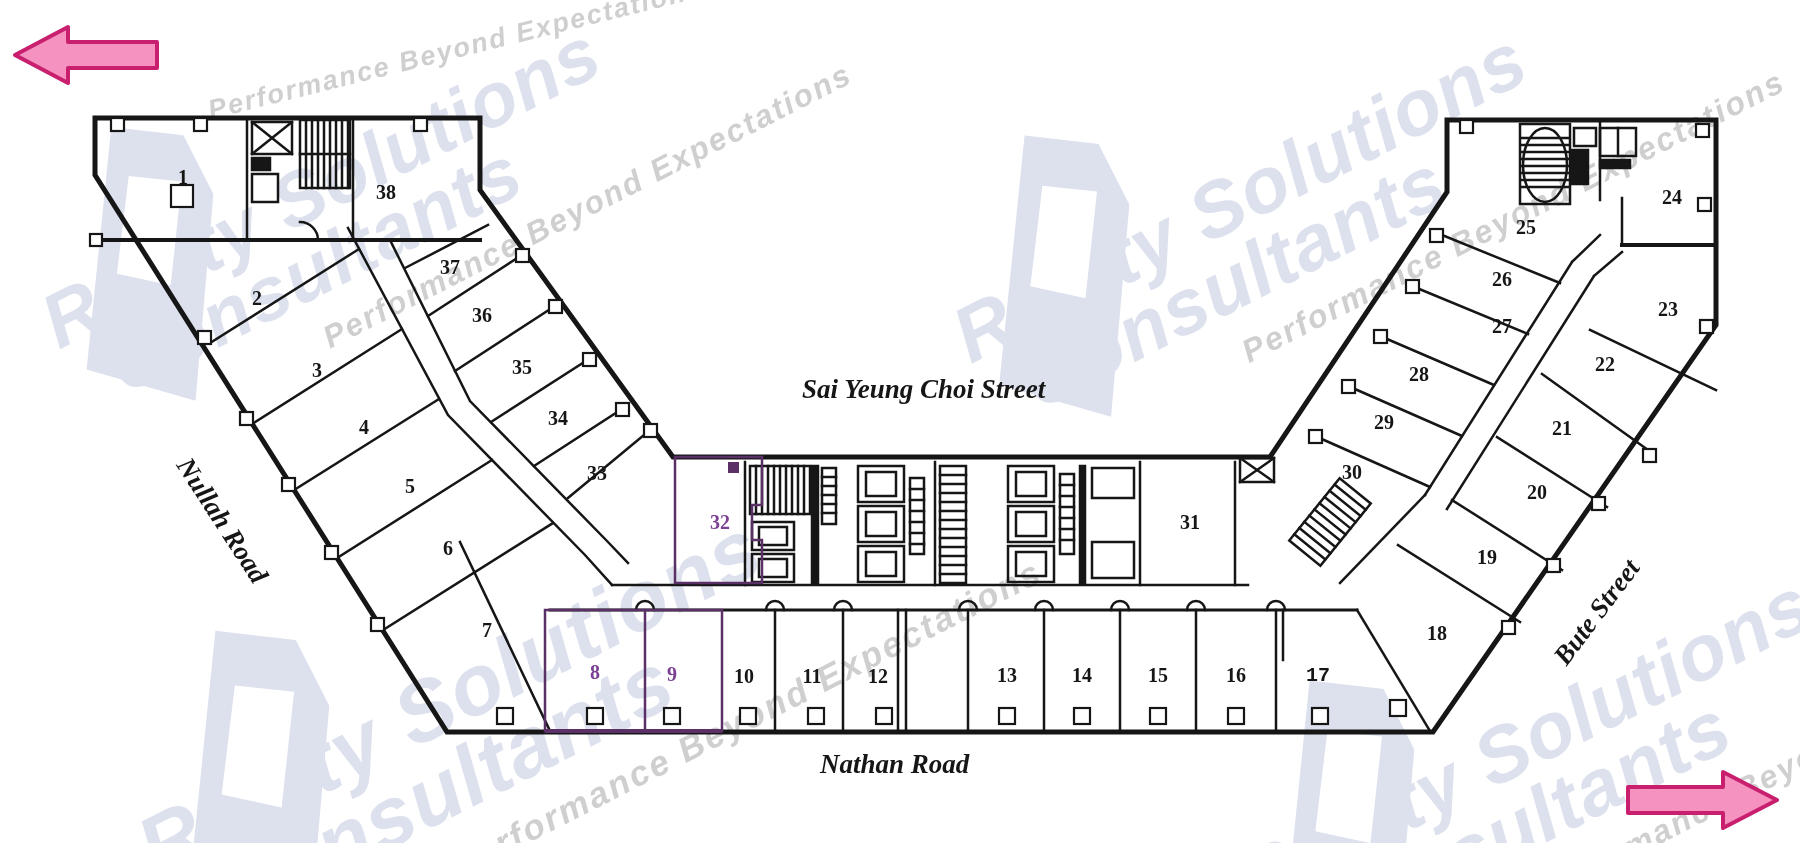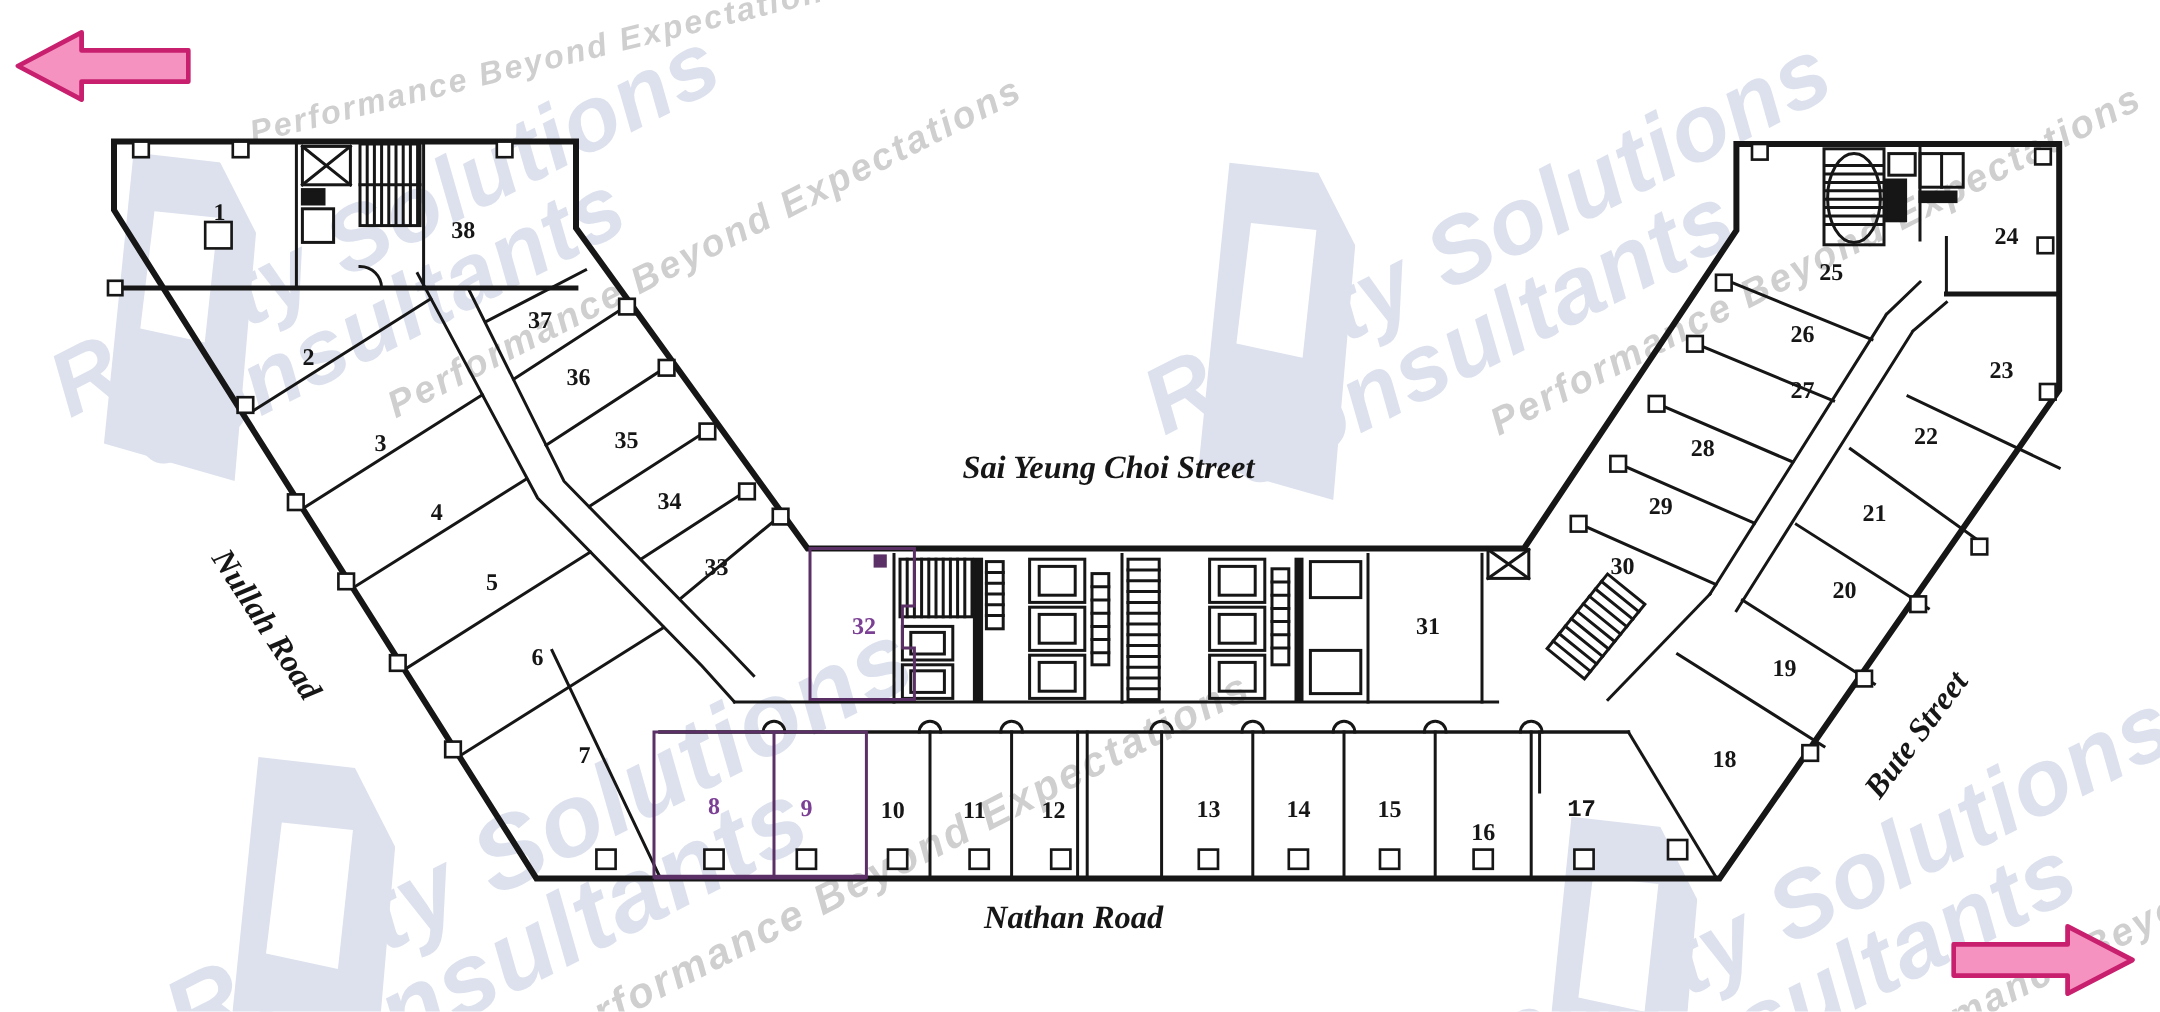--- a/index.html
+++ b/index.html
@@ -268,21 +268,21 @@
       <div class="unit" style="left: 448px; top: 548px;">6</div>
       <div class="unit" style="left: 487px; top: 630px;">7</div>
       <div class="unit accent" style="left: 595px; top: 672px;">8</div>
       <div class="unit accent" style="left: 672px; top: 674px;">9</div>
       <div class="unit" style="left: 744px; top: 676px;">10</div>
       <div class="unit" style="left: 812px; top: 676px;">11</div>
       <div class="unit" style="left: 878px; top: 676px;">12</div>
       <div class="unit" style="left: 1007px; top: 675px;">13</div>
       <div class="unit" style="left: 1082px; top: 675px;">14</div>
       <div class="unit" style="left: 1158px; top: 675px;">15</div>
-      <div class="unit" style="left: 1236px; top: 675px; margin-top: 19px;">16</div>
+      <div class="unit" style="left: 1236px; top: 675px;">16</div>
       <div class="unit" style="left: 1318px; top: 676px; font-family: Liberation Mono, monospace;">17</div>
       <div class="unit" style="left: 1437px; top: 633px;">18</div>
       <div class="unit" style="left: 1487px; top: 557px;">19</div>
       <div class="unit" style="left: 1537px; top: 492px;">20</div>
       <div class="unit" style="left: 1562px; top: 428px;">21</div>
       <div class="unit" style="left: 1605px; top: 364px;">22</div>
       <div class="unit" style="left: 1668px; top: 299px; margin-top: 10px;">23</div>
       <div class="unit" style="left: 1672px; top: 197px;">24</div>
       <div class="unit" style="left: 1526px; top: 227px;">25</div>
       <div class="unit" style="left: 1502px; top: 279px;">26</div>

